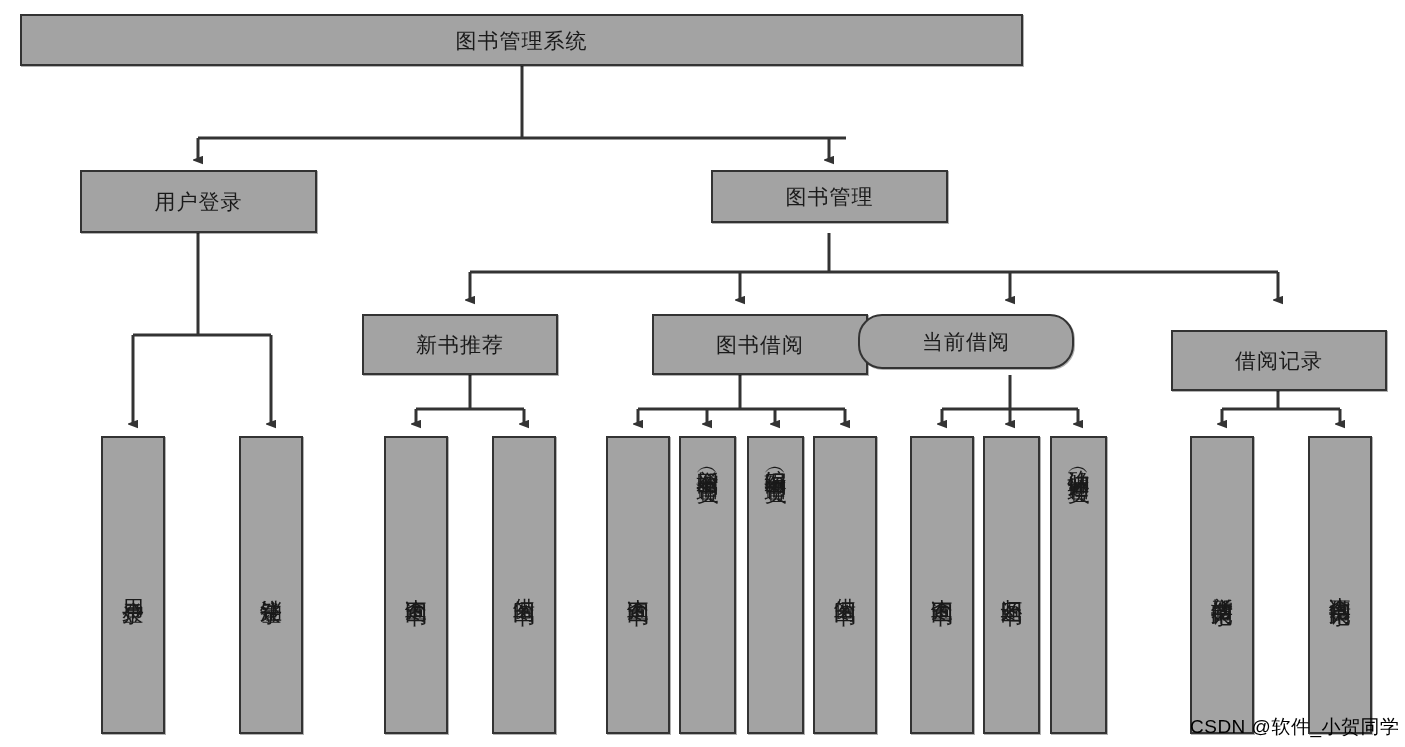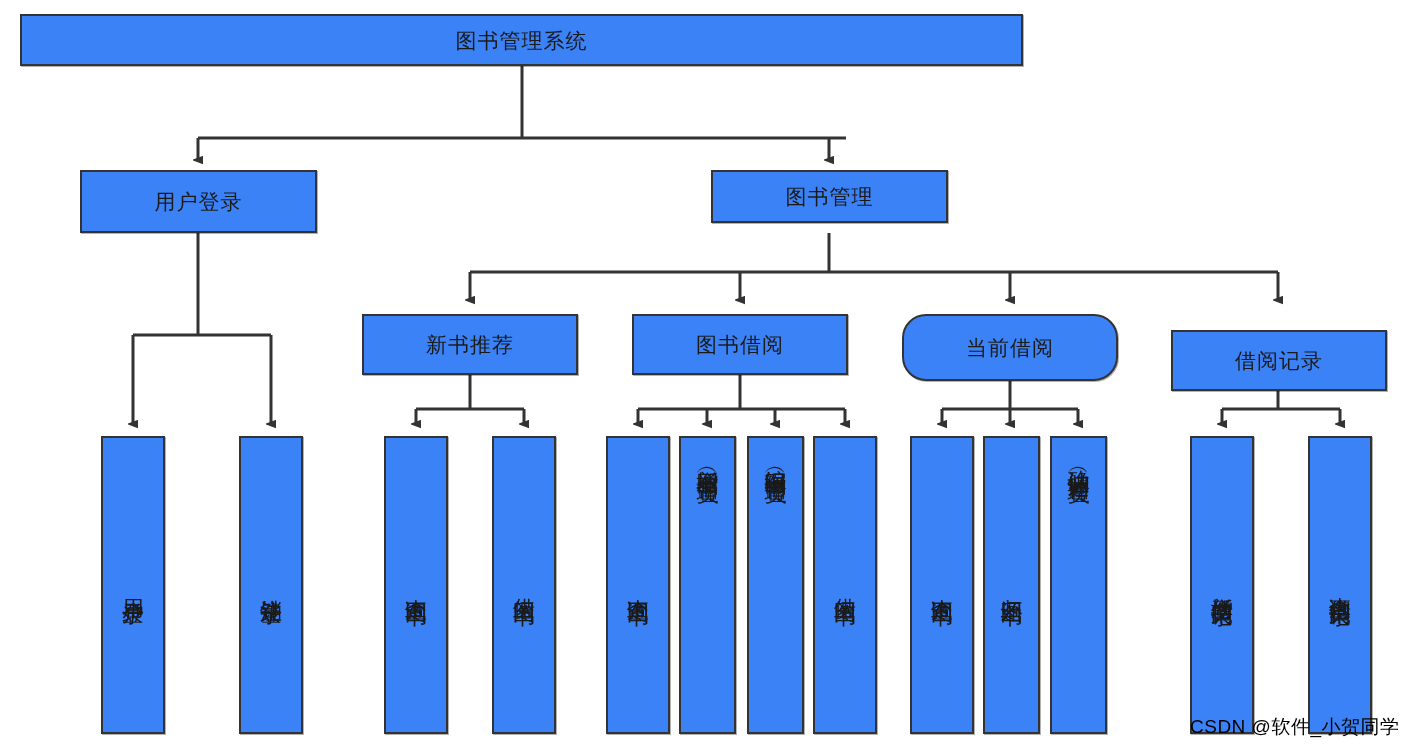--- a/index.html
+++ b/index.html
@@ -21,21 +21,21 @@
     position: absolute;
     left: 0;
     top: 0;
     width: 1405px;
     height: 747px;
     pointer-events: none;
   }
   .node {
     position: absolute;
     box-sizing: border-box;
-    background: #3b82f6;
+    background: #a3a3a3;
     border: 2px solid #333333;
     box-shadow: 1px 1px 0 rgba(0,0,0,0.30);
     display: flex;
     align-items: center;
     justify-content: center;
   }
   .node .label {
     color: #1a1a1a;
     letter-spacing: 1px;
     white-space: nowrap;
@@ -128,27 +128,27 @@
     <span class="label">图书管理系统</span>
   </div>
 
   <div class="node horizontal" style="left:80px; top:170px; width:237px; height:63px;">
     <span class="label">用户登录</span>
   </div>
   <div class="node horizontal" style="left:711px; top:170px; width:237px; height:53px;">
     <span class="label">图书管理</span>
   </div>
 
-  <div class="node horizontal" style="left:362px; top:314px; width:216px; height:61px;">
+  <div class="node horizontal" style="left:362px; top:314px; width:196px; height:61px;">
     <span class="label">新书推荐</span>
   </div>
-  <div class="node horizontal" style="left:632px; top:314px; width:216px; height:61px;">
+  <div class="node horizontal" style="left:652px; top:314px; width:216px; height:61px;">
     <span class="label">图书借阅</span>
   </div>
-  <div class="node horizontal" style="left:902px; top:314px; width:216px; height:67px;border-radius:24px;">
+  <div class="node horizontal" style="left:858px; top:314px; width:216px; height:55px;border-radius:24px;">
     <span class="label">当前借阅</span>
   </div>
   <div class="node horizontal" style="left:1171px; top:314px; width:216px; height:61px;margin-top:16px;">
     <span class="label">借阅记录</span>
   </div>
 
   <div class="node vertical short" style="left:101px; top:436px; width:64px; height:298px;">
     <span class="label">用户登录</span>
   </div>
   <div class="node vertical short" style="left:239px; top:436px; width:64px; height:298px;">

